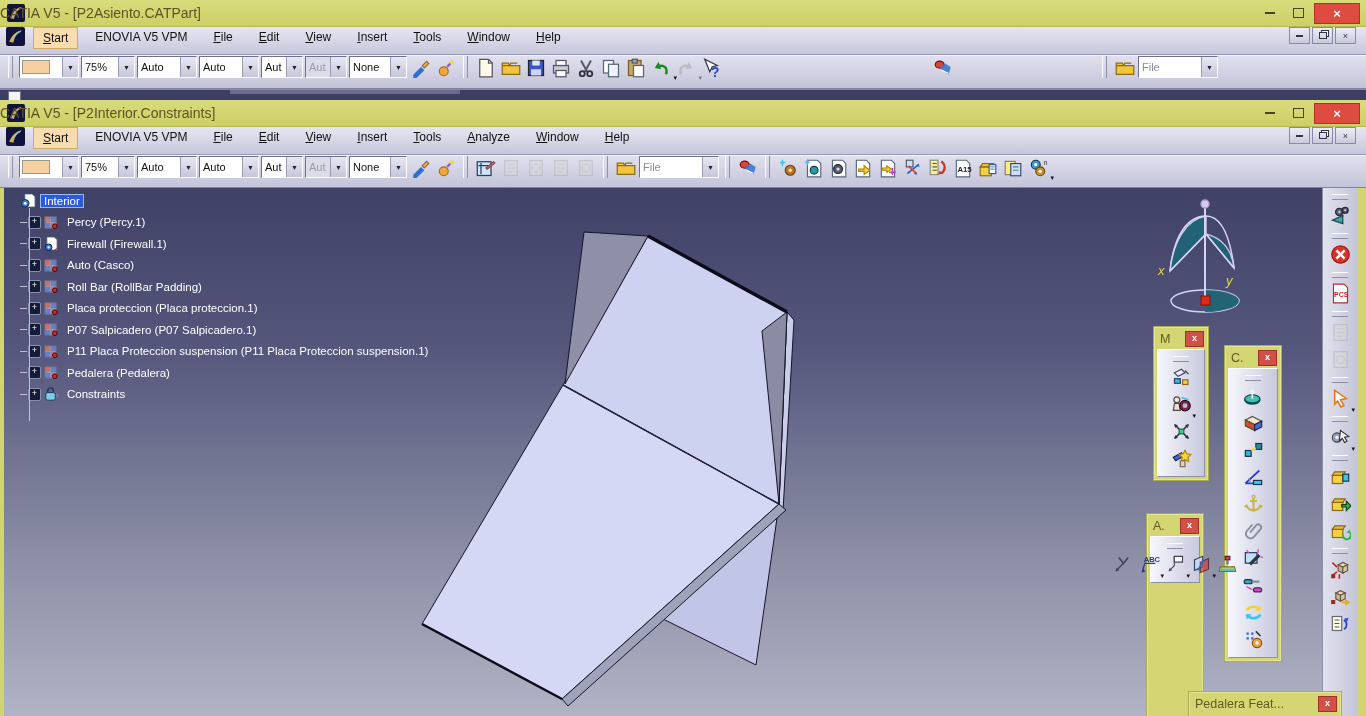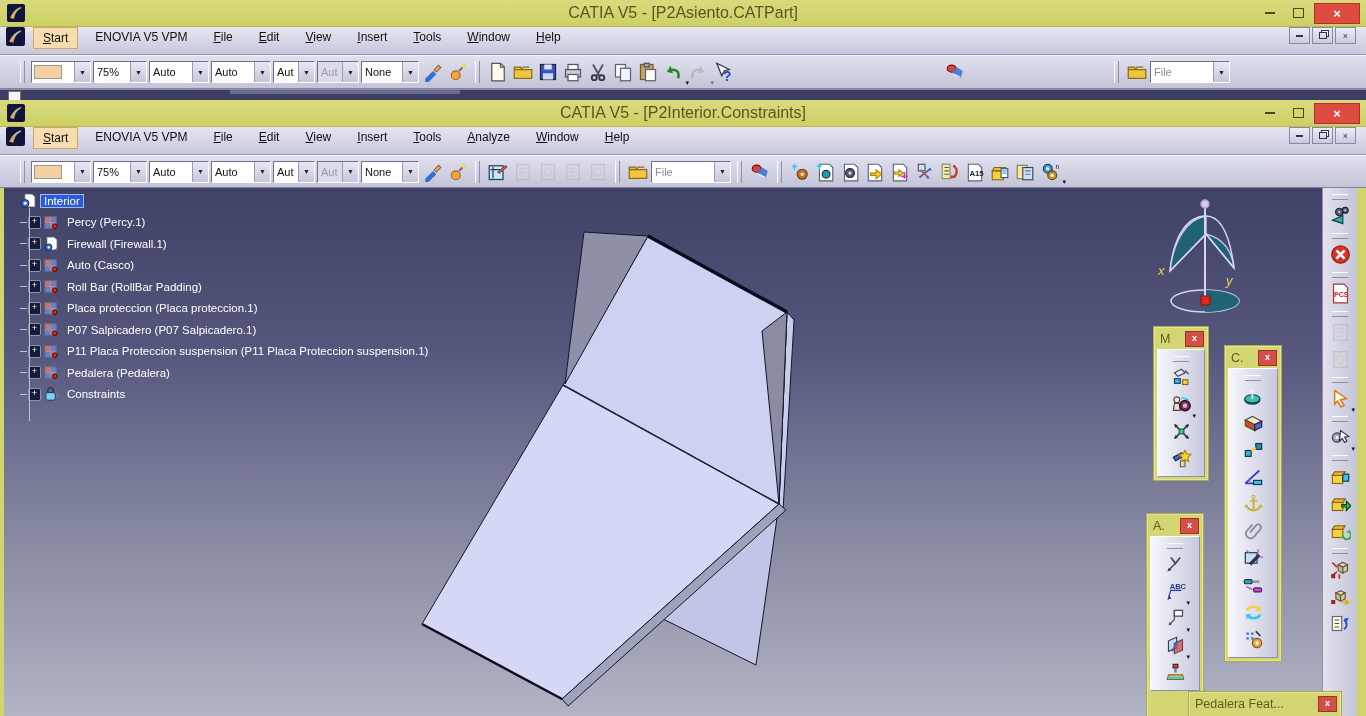--- a/index.html
+++ b/index.html
@@ -2,39 +2,39 @@
 <html><head>
 <meta charset="utf-8">
 <style>
   html,body{margin:0;padding:0;width:1366px;height:716px;overflow:hidden;
     font-family:"Liberation Sans",sans-serif;background:#d2d56e;user-select:none}
   
   .win{position:absolute;left:0;width:1366px}
   .titlebar{height:26px;background:linear-gradient(#d8db7c,#ccd064);display:flex;align-items:center;
     border-bottom:1px solid #b6ba54;position:relative}
   .tlogo{width:18px;height:18px;margin-left:7px;flex:0 0 auto}
-  .ttext{position:absolute;left:0;right:0;text-align:center;font-size:16px;color:#5f5326}
+  .ttext{position:absolute;left:0;right:0;text-align:left;font-size:14px;color:#5f5326}
   .wbtns{margin-left:auto;display:flex;align-items:center;gap:2px;margin-right:6px;z-index:2}
   .wb{width:27px;height:19px;display:flex;align-items:center;justify-content:center;color:#4a451e;font-size:11px}
   .wb .mini{width:10px;height:0;border-top:2px solid #4a451e}
   .wb .maxi{width:9px;height:8px;border:1.5px solid #4a451e}
   .wb.close{width:44px;background:#dd4b41;border:1px solid #b33228;color:#fff;font-size:13px;font-weight:bold}
   .menubar{height:27px;background:linear-gradient(#e6e6f2,#c7c7dc);display:flex;align-items:flex-start;
     border-bottom:1px solid #9a9ab4;padding-left:4px}
   .mlogo{width:19px;height:19px;margin:0 8px 0 2px}
   .mi{font-size:12px;color:#111;padding:3px 9px;margin-right:8px;white-space:nowrap}
   .mi.hl{background:#f6dcae;border:1px solid #cfa96a}
   .mi .u{text-decoration:underline}
   .mdibtns{margin-left:auto;display:flex;gap:2px;margin-right:10px}
   .mdib{width:19px;height:15px;background:linear-gradient(#eeeef8,#c9c9de);border:1px solid #8888aa;
     display:flex;align-items:center;justify-content:center;font-size:9px;color:#334}
   .mdib .mini{width:7px;height:0;border-top:2px solid #334}
   .mdib .rest{width:6px;height:5px;border:1px solid #334;box-shadow:2px -2px 0 -1px #f8f8ff,2px -2px 0 0 #334}
-  .tbrow{background:linear-gradient(#e0e0ee,#c4c4d9);display:flex;align-items:center;gap:2px;
-    padding:0 16px;border-bottom:1px solid #83839e;border-top:1px solid #f3f3fb}
+  .tbrow{background:linear-gradient(#e0e0ee,#c4c4d9);display:flex;align-items:flex-start;gap:2px;
+    padding:0 4px;border-bottom:1px solid #83839e;border-top:1px solid #f3f3fb}
   .w1 .tbrow{height:32px}.w2 .tbrow{height:31px}
   .grip{width:3px;height:22px;border-left:1px solid #fcfcff;border-right:1px solid #8f8fa8;margin:0 4px;flex:0 0 auto}
   .hgrip{width:16px;height:4px;border-top:1px solid #fcfcff;border-bottom:1px solid #8f8fa8;margin:4px 0 2px}
   .combo{height:20px;background:#fff;border:1px solid;border-color:#70708c #fdfdff #fdfdff #70708c;
     display:flex;align-items:center;font-size:11px;color:#111;flex:0 0 auto}
   .combo .cval{flex:1;padding:0 3px;overflow:hidden;white-space:nowrap}
   .combo .cbtn{width:15px;align-self:stretch;background:linear-gradient(#e8e8f4,#c6c6db);
     border-left:1px solid #9a9ab2;display:flex;align-items:center;justify-content:center;font-size:7px;color:#223}
   .combo.dis{background:#dcdce8;color:#8a8a9a}
   .combo.dis .cval{color:#9a9aaa}
@@ -881,21 +881,21 @@
           </div>
         </div>
     </div>
     <div class="fframe" style="left:1146px;top:325px;width:50px;height:212px">
       <div class="fhead">
           <span>A.</span>
         <span class="fx">x</span>
         </div>
       <div class="fbody">
           <div class="hgrip"></div>
-        <div style="display:flex;flex-direction:column;align-items:flex-end">
+        <div style="display:flex;flex-direction:row;align-items:flex-end">
             <span class="sicon">
               <svg viewBox="0 0 18 18">
                 <path d="M5 3l4 5 4-5" fill="none" stroke="#445" stroke-width="1.4"></path>
                 <path d="M9 8L3 14" stroke="#445" stroke-width="1.2"></path>
                 <path d="M2 15l3.5-1-2.3-2.3z" fill="#445"></path>
               </svg>
             </span>
             <span class="sicon">
               <svg viewBox="0 0 18 18">
                 <text x="4" y="7" font-size="6.5" fill="#223a8a" font-weight="bold">ABC</text>

